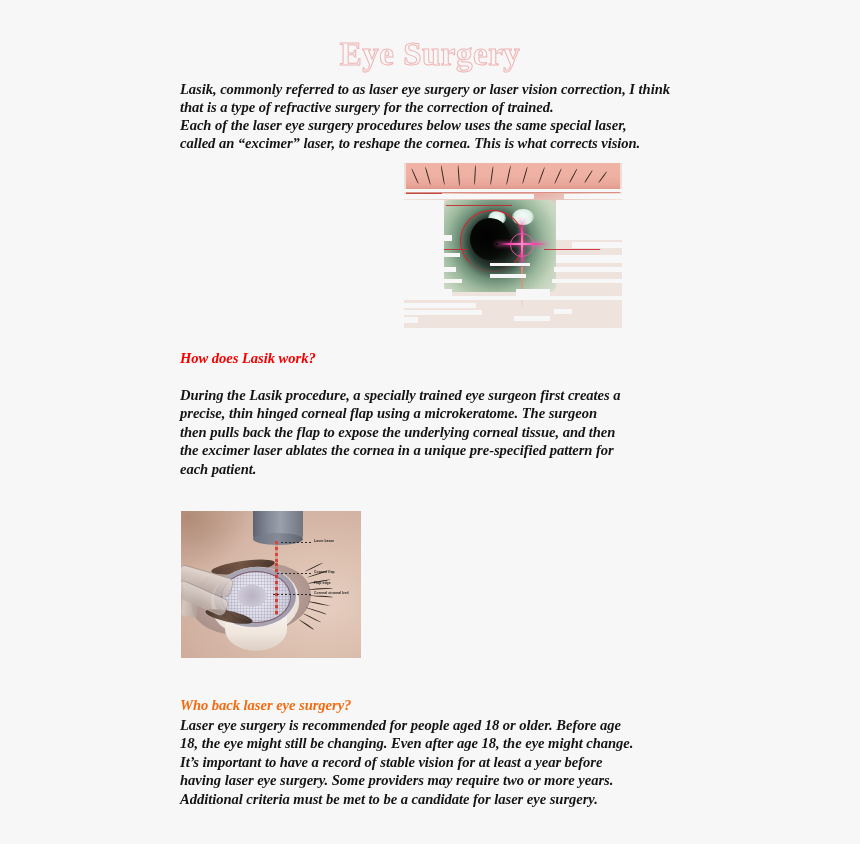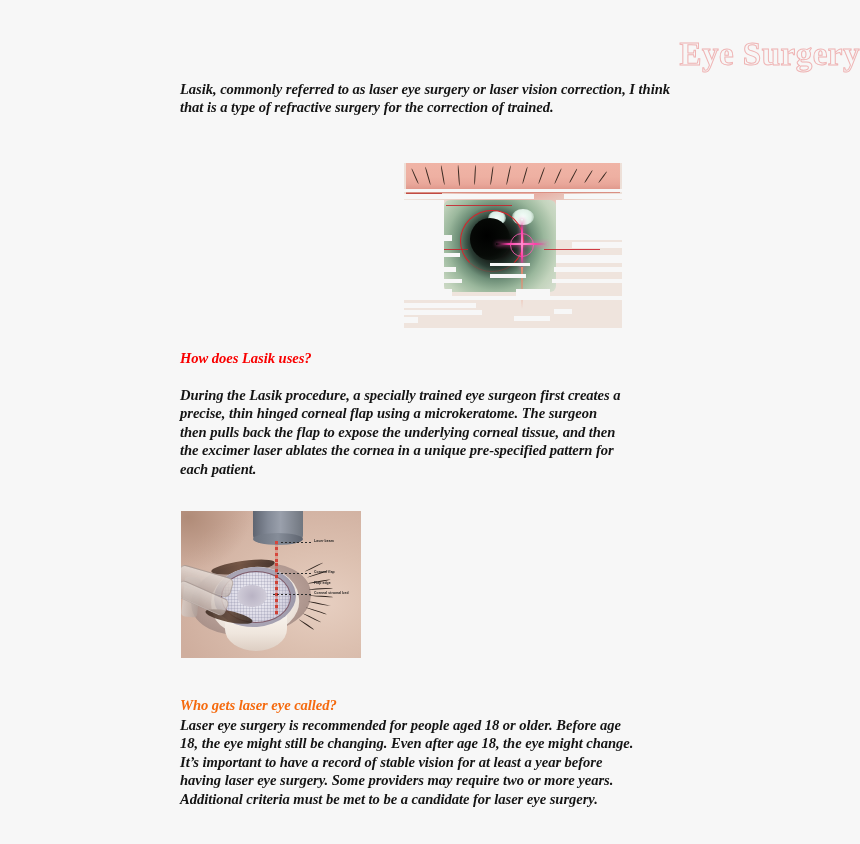--- a/index.html
+++ b/index.html
@@ -21,21 +21,21 @@
     width: 860px;
     height: 844px;
   }
 
   
   .doc-title {
     position: absolute;
     left: 0;
     top: 36px;
     width: 860px;
-    text-align: right;
+    text-align: center;
     font-family: "Liberation Serif", "DejaVu Serif", serif;
     font-size: 33px;
     font-weight: 700;
     letter-spacing: 0.5px;
     color: transparent;
     -webkit-text-stroke: 1px #efb4b4;
     text-stroke: 1px #efb4b4;
     text-shadow: 0 0 0 rgba(0,0,0,0);
   }
 
@@ -343,20 +343,21 @@
 </style>
 </head>
 <body>
 
 <div class="page">
 
   <div class="doc-title">Eye Surgery</div>
 
   <div class="para" id="intro-para-1">Lasik, commonly referred to as laser eye surgery or laser vision correction, I think that is a type of refractive surgery for the correction of trained.</div>
 
+  <div class="para" id="intro-para-2">Each of the  laser eye surgery procedures below uses the same special laser, called an “excimer” laser, to reshape the cornea. This is what corrects vision.</div>
 
   <div class="fig1">
     <div class="fig1-inner">
       <div class="f1-skin"></div>
       <div class="f1-lid-top"></div>
 
       <div class="f1-lash" style="left:14px;  top:4px;  width:1.4px; height:17px; transform:rotate(-24deg);"></div>
       <div class="f1-lash" style="left:26px;  top:3px;  width:1.4px; height:19px; transform:rotate(-16deg);"></div>
       <div class="f1-lash" style="left:40px;  top:2px;  width:1.4px; height:20px; transform:rotate(-10deg);"></div>
       <div class="f1-lash" style="left:55px;  top:2px;  width:1.4px; height:21px; transform:rotate(-4deg);"></div>
@@ -406,21 +407,21 @@
       <div class="glitch" style="left:0;    top:133px; width:218px; height:4px;"></div>
       <div class="glitch" style="left:0;    top:140px; width:72px;  height:5px;"></div>
       <div class="glitch" style="left:0;    top:147px; width:78px;  height:5px;"></div>
       <div class="glitch" style="left:150px;top:146px; width:18px;  height:5px;"></div>
       <div class="glitch" style="left:0;    top:154px; width:14px;  height:6px;"></div>
       <div class="glitch" style="left:110px;top:153px; width:36px;  height:5px;"></div>
       <div class="glitch" style="left:0;    top:165px; width:218px; height:5px;"></div>
     </div>
   </div>
 
-  <div class="section-heading" id="heading-lasik-work">How does Lasik uses?</div>
+  <div class="section-heading" id="heading-lasik-work">How does Lasik work?</div>
 
   <div class="para" id="lasik-para">During the Lasik procedure, a specially trained eye surgeon first creates a precise, thin hinged corneal flap using a microkeratome. The surgeon then pulls back the flap to expose the underlying corneal tissue, and then the excimer laser ablates  the cornea in a unique pre-specified pattern for each patient.</div>
 
   <div class="fig2">
     <div class="f2-skin"></div>
     <div class="f2-skin-shade"></div>
 
     <div class="f2-device-body"></div>
     <div class="f2-device-bottom"></div>
 
@@ -455,17 +456,17 @@
 
     <div class="f2-lead" style="left:96px; top:62px; width:36px;"></div>
     <div class="f2-label" style="left:133px; top:59px;">Corneal flap</div>
 
     <div class="f2-label" style="left:133px; top:70px;">Flap edge</div>
 
     <div class="f2-lead" style="left:92px; top:83px; width:40px;"></div>
     <div class="f2-label" style="left:133px; top:80px;">Corneal stromal bed</div>
   </div>
 
-  <div class="section-heading" id="heading-who-gets">Who gets laser eye called?</div>
+  <div class="section-heading" id="heading-who-gets">Who back laser eye surgery?</div>
 
   <div class="para" id="candidate-para">Laser eye surgery is recommended for people aged 18 or older. Before age 18, the eye might still be changing. Even after age 18, the eye might change. It’s important to have a record of stable vision for at least a year before having laser eye surgery. Some providers may require two or more years. Additional criteria must be met to be a candidate for laser eye surgery.</div>
 
 </div>
 
 </body></html>

